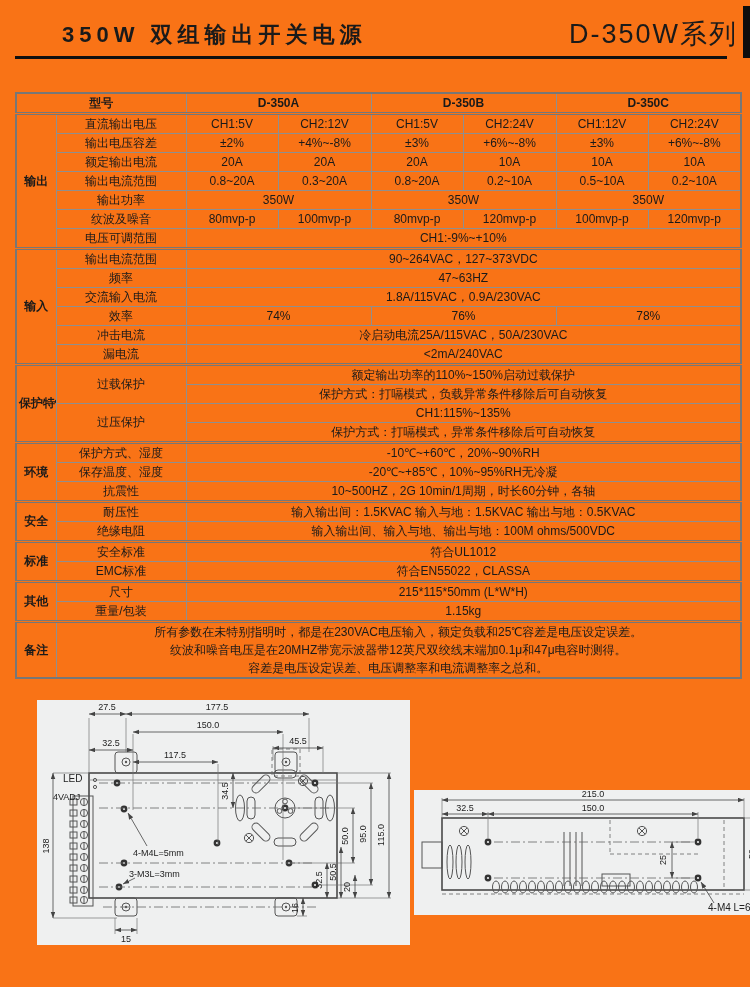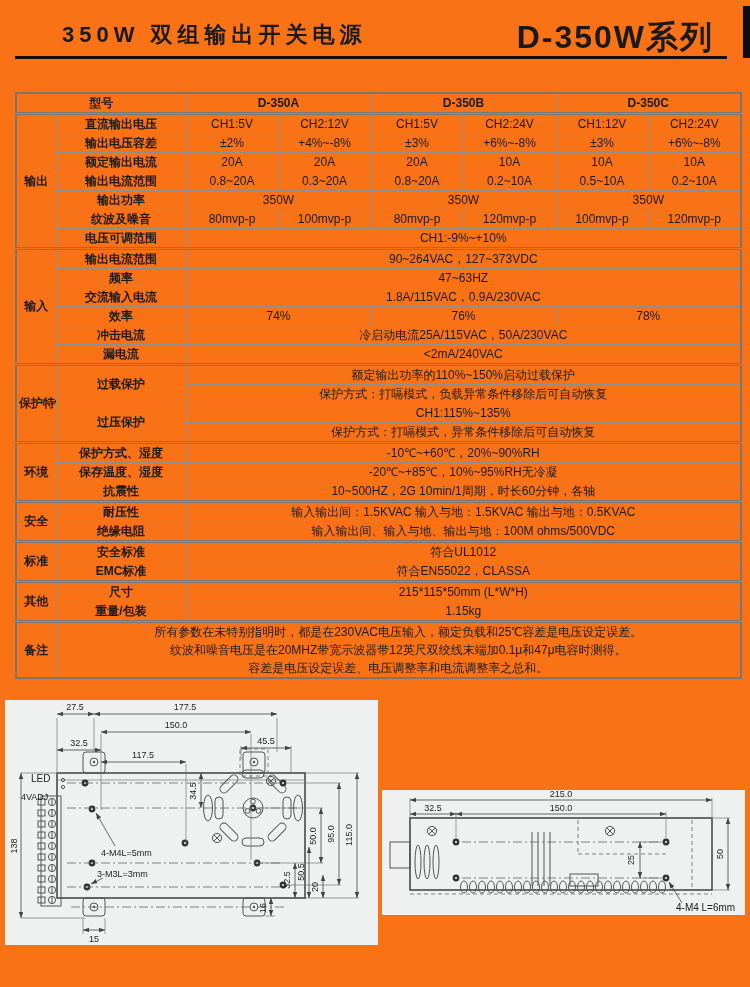--- a/index.html
+++ b/index.html
@@ -1,38 +1,38 @@
 <!DOCTYPE html>
 <html><head>
 <meta charset="utf-8">
 <style>
   html,body{margin:0;padding:0;}
   body{width:750px;height:987px;background:#ffffff;font-family:"Liberation Sans",sans-serif;color:#1a1a1a;}
   .page{position:relative;width:750px;height:987px;background:#f97316;overflow:hidden;}
 
   
   .title-left{position:absolute;left:62px;top:20px;font-size:22px;font-weight:bold;letter-spacing:5px;white-space:nowrap;}
-  .title-right{position:absolute;right:36px;top:16px;font-size:32px;font-weight:bold;letter-spacing:2px;white-space:nowrap;}
+  .title-right{position:absolute;right:12px;top:16px;font-size:27px;font-weight:normal;letter-spacing:2px;white-space:nowrap;}
   .title-rule{position:absolute;left:15px;top:56px;width:712px;height:3px;background:#101010;}
   .corner-bar{position:absolute;right:0;top:6px;width:7px;height:52px;background:#0d0d0d;}
 
   
   table.spec{position:absolute;left:15px;top:92px;width:725px;border-collapse:collapse;table-layout:fixed;
              font-size:12px;border:2px solid #777;}
   table.spec td{border:1px solid #8f8f8f;height:18px;text-align:center;vertical-align:middle;
                 padding:0 2px;overflow:hidden;white-space:nowrap;line-height:1.25;}
   table.spec tr.sec>td{border-top:3px double #777;}
   td.grp{font-weight:bold;white-space:normal;line-height:1.15;}
-  td.lbl{font-weight:bold;}
+  td.lbl{font-weight:normal;}
   td.hdr{font-weight:bold;height:20px;}
   td.notes{white-space:normal;height:auto;padding:3px 4px;}
   td.notes div{line-height:18px;}
 
   
-  .panel{position:absolute;background:#eff0f0;}
+  .panel{position:absolute;background:#eff0f0;margin-left:32px;}
   .panel-left{left:5px;top:700px;width:373px;height:245px;}
   .panel-right{left:382px;top:790px;width:363px;height:125px;text-align:center;}
   svg .ln{stroke:#555;fill:none;stroke-width:1;}
   svg .thick{stroke:#4a4a4a;stroke-width:1.6;fill:none;}
   svg .thin{stroke:#777;stroke-width:0.7;fill:none;}
   svg .dash{stroke:#666;stroke-width:0.8;fill:none;stroke-dasharray:9 3 2 3;}
   svg .hid{stroke:#666;stroke-width:0.8;fill:none;stroke-dasharray:4 3;}
   svg .dim{stroke:#444;stroke-width:0.8;fill:none;}
   svg text{font-family:"Liberation Sans",sans-serif;font-size:9px;fill:#222;}
   svg text.big{font-size:10px;}

